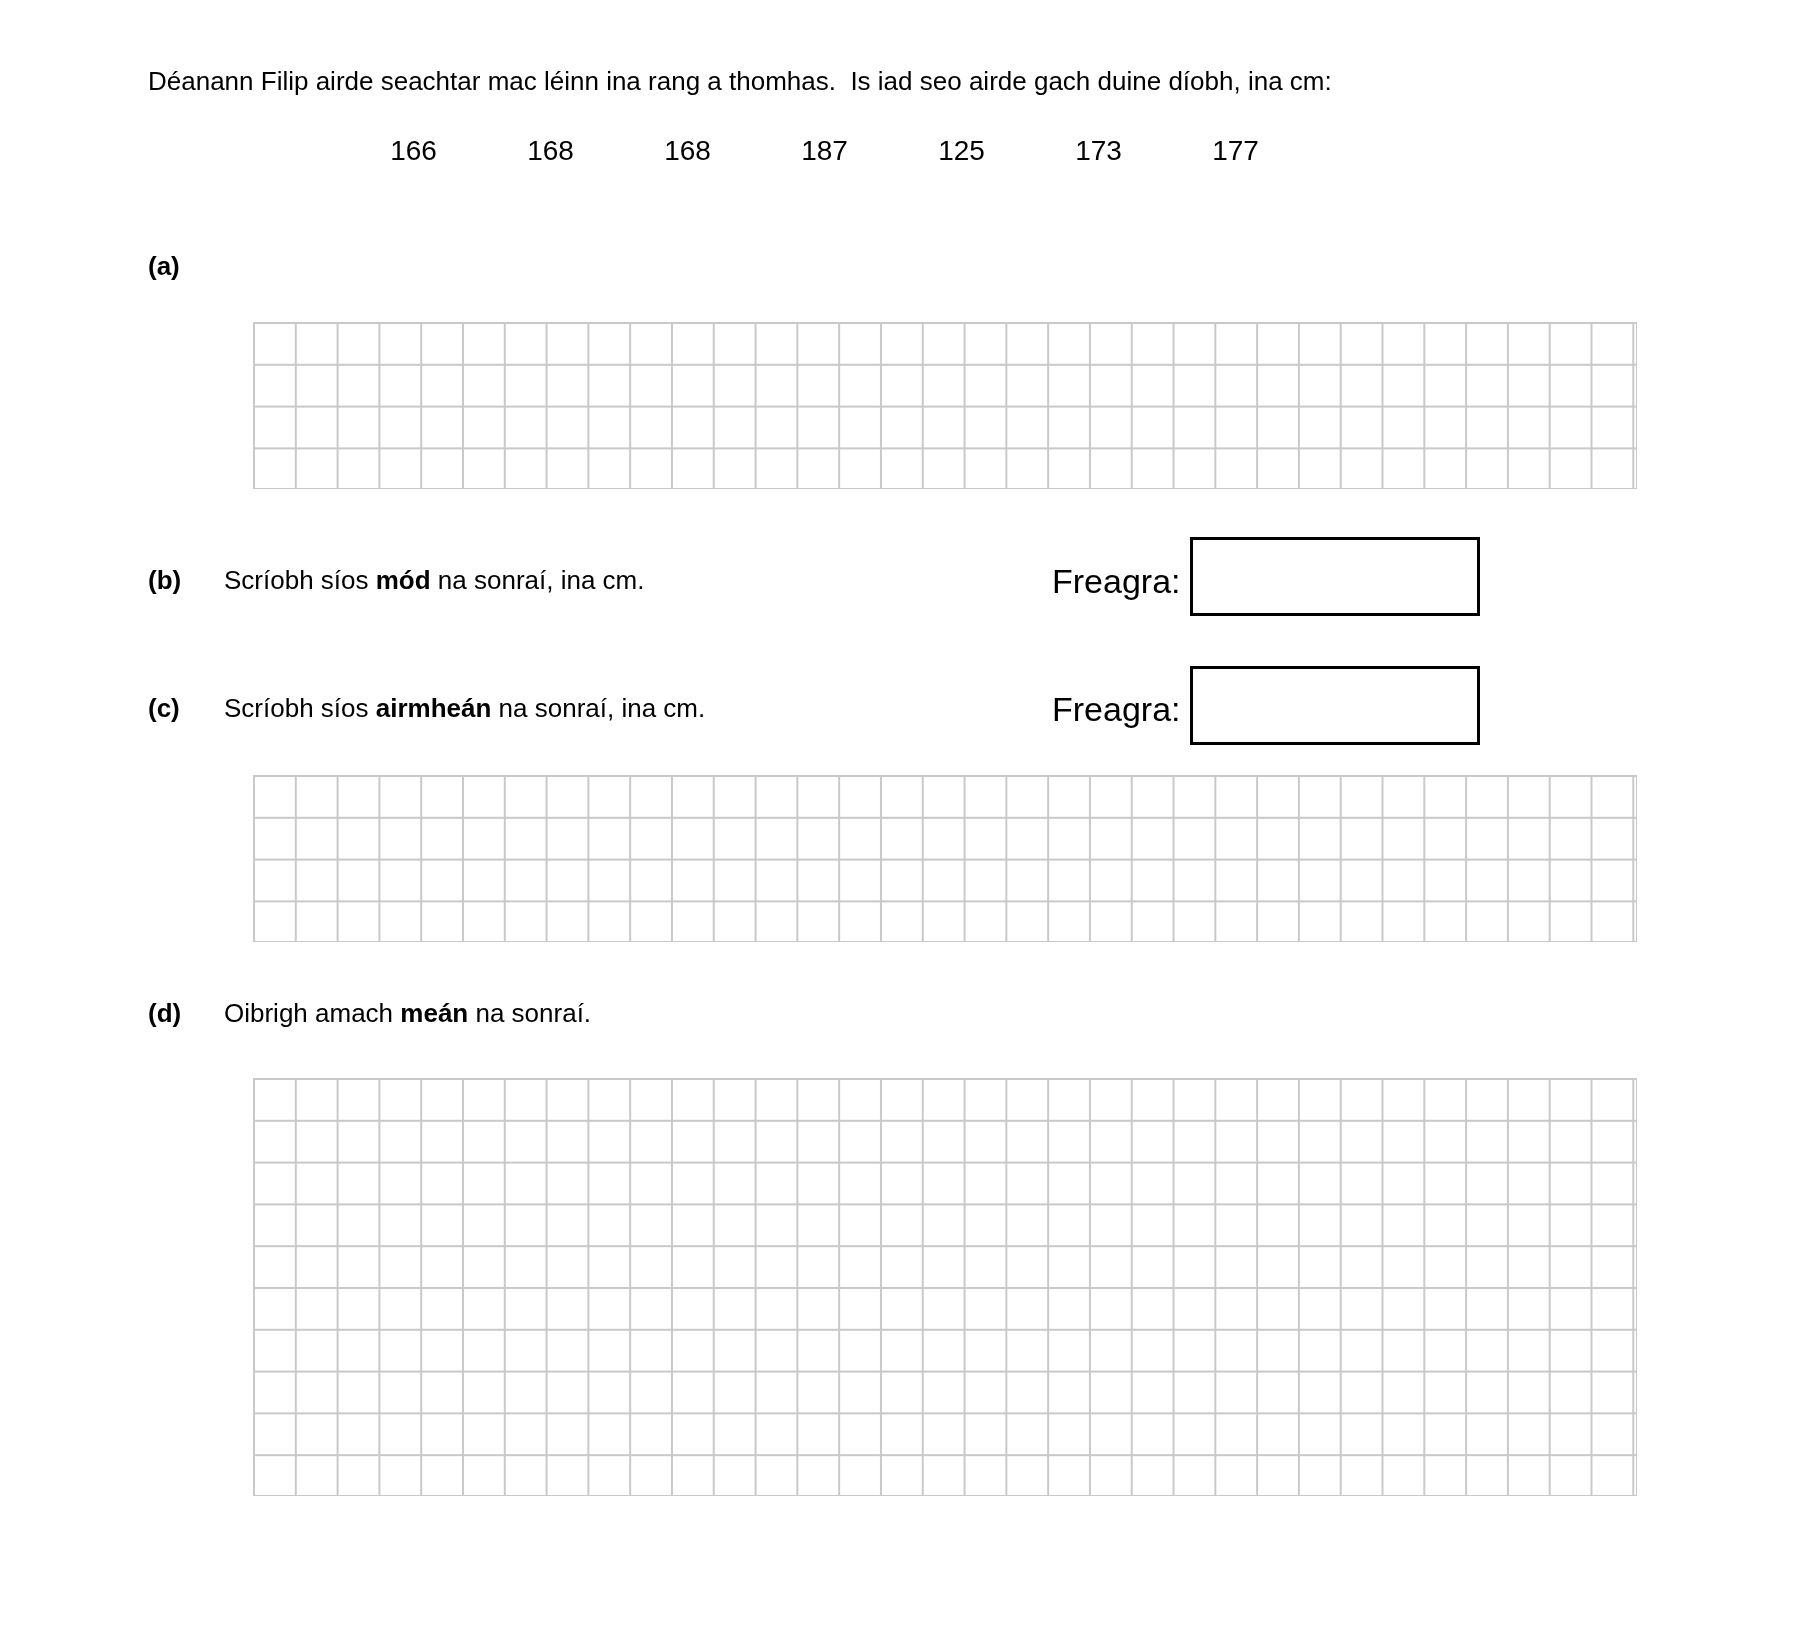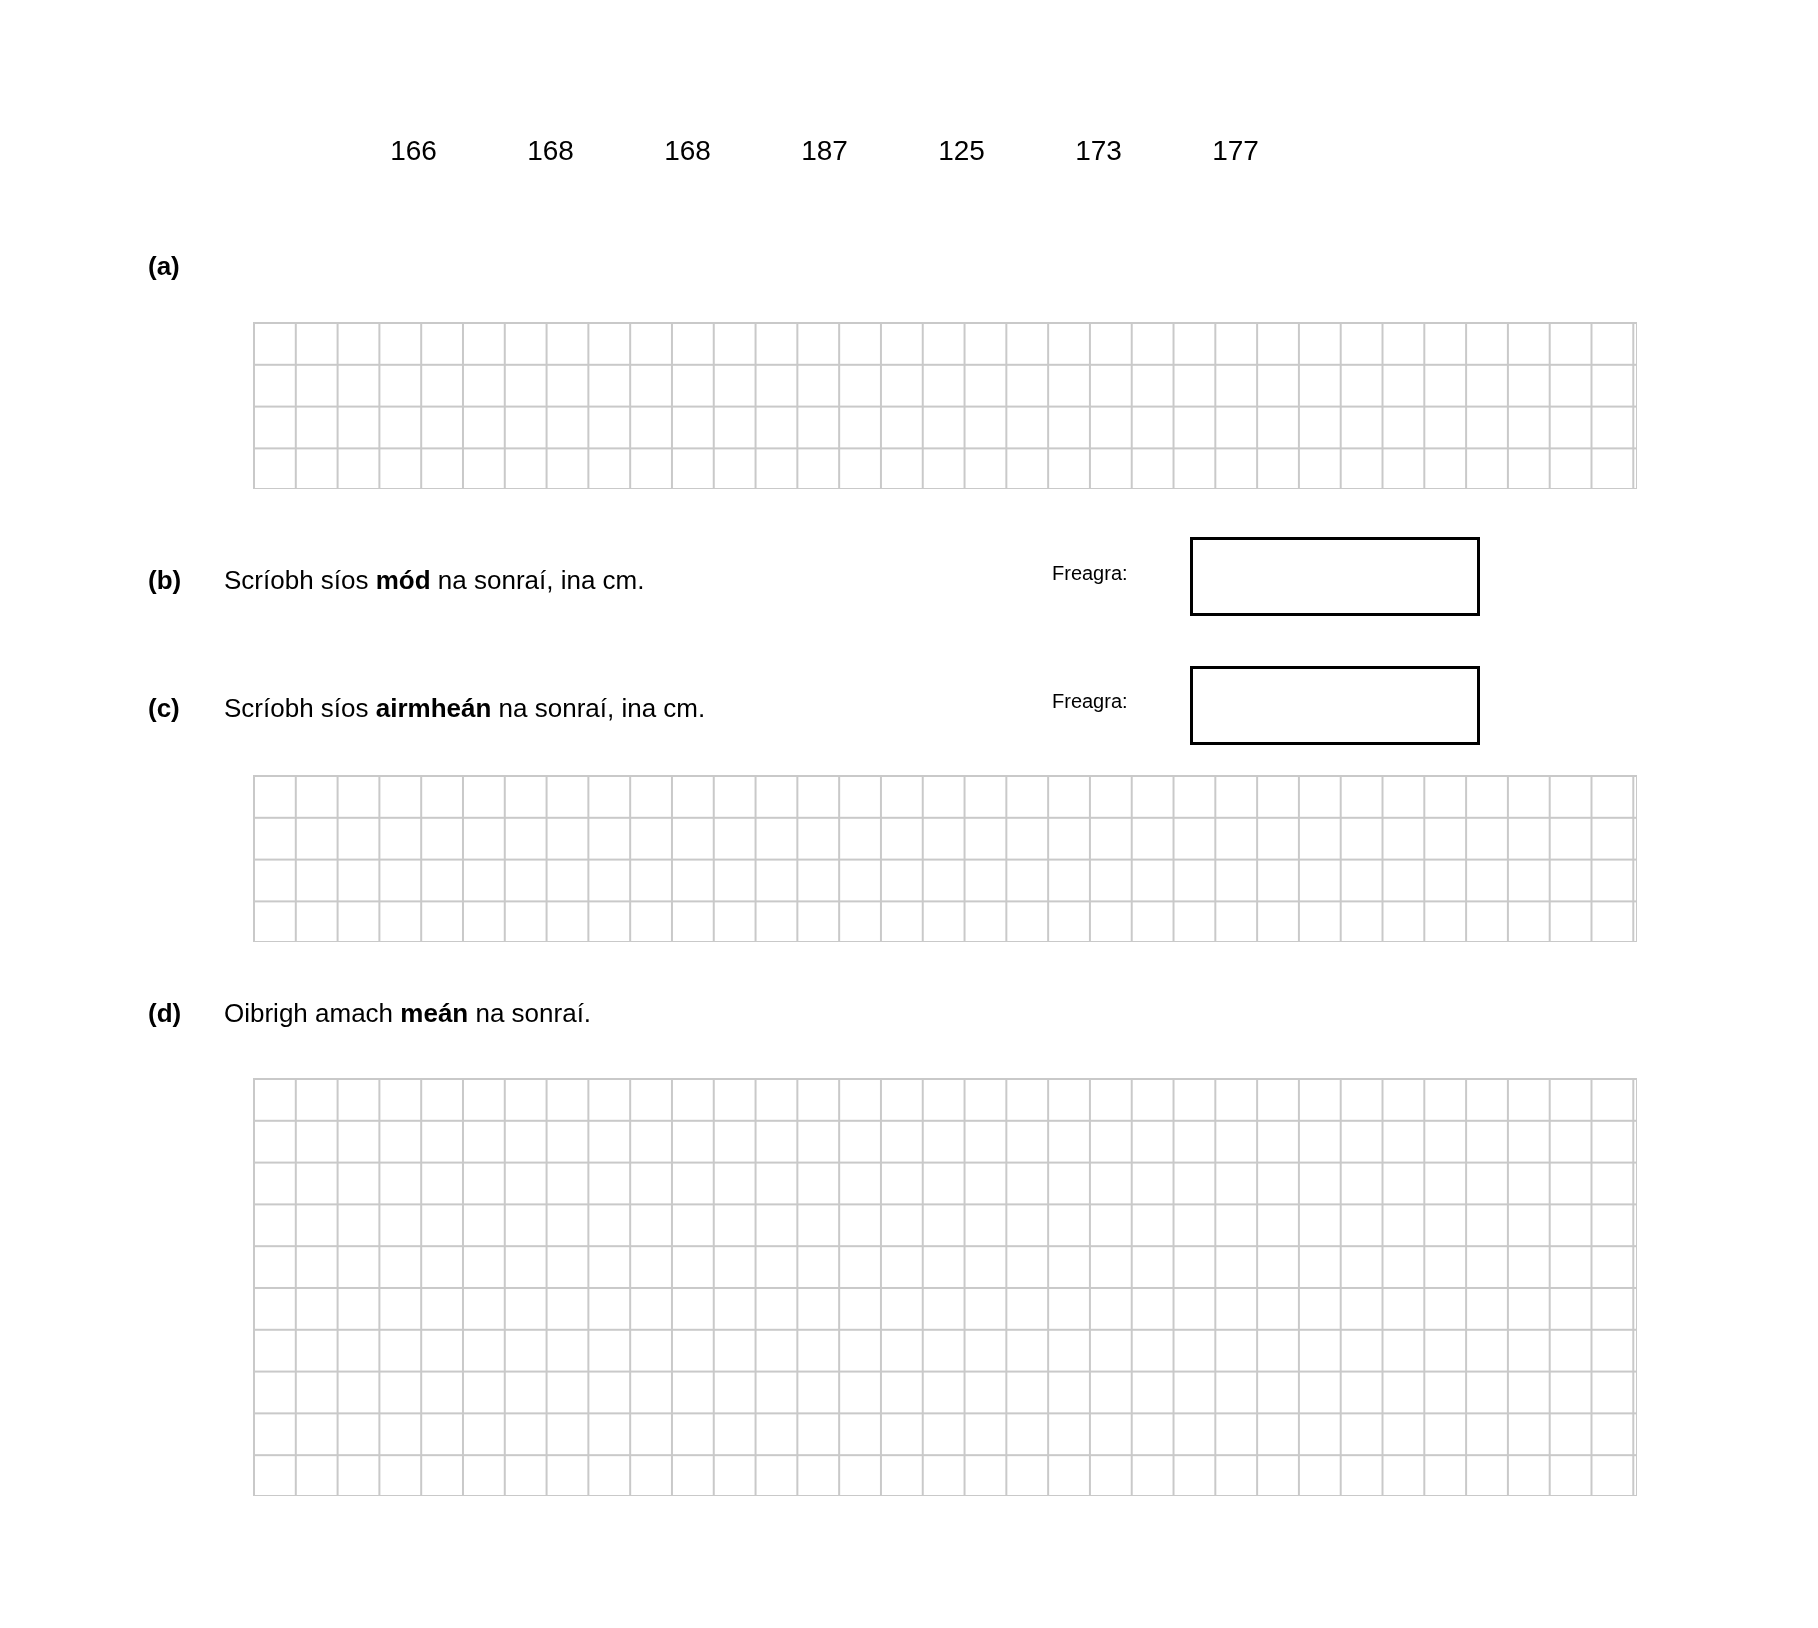--- a/index.html
+++ b/index.html
@@ -86,21 +86,21 @@
     white-space: nowrap;
   }
   .part-text {
     white-space: pre-wrap;
   }
   .part-text b { font-weight: bold; }
 
   
   .answer-label {
     position: absolute;
-    font-size: 20px;
+    font-size: 34px;
     white-space: nowrap;
   }
   .answer-box {
     position: absolute;
     border: 3px solid #000000;
     background: #ffffff;
     box-sizing: border-box;
   }
 
   
@@ -116,20 +116,21 @@
     border-bottom: 1.5px solid #c9c9c9;
     box-sizing: border-box;
   }
 </style>
 </head>
 <body>
 
 <div class="page">
 
 
+  <div class="intro">Déanann Filip airde seachtar mac léinn ina rang a thomhas.  Is iad seo airde gach duine díobh, ina cm:</div>
 
   <div class="data-row">
     <span class="datum">166</span>
     <span class="datum">168</span>
     <span class="datum">168</span>
     <span class="datum">187</span>
     <span class="datum">125</span>
     <span class="datum">173</span>
     <span class="datum">177</span>
   </div>

